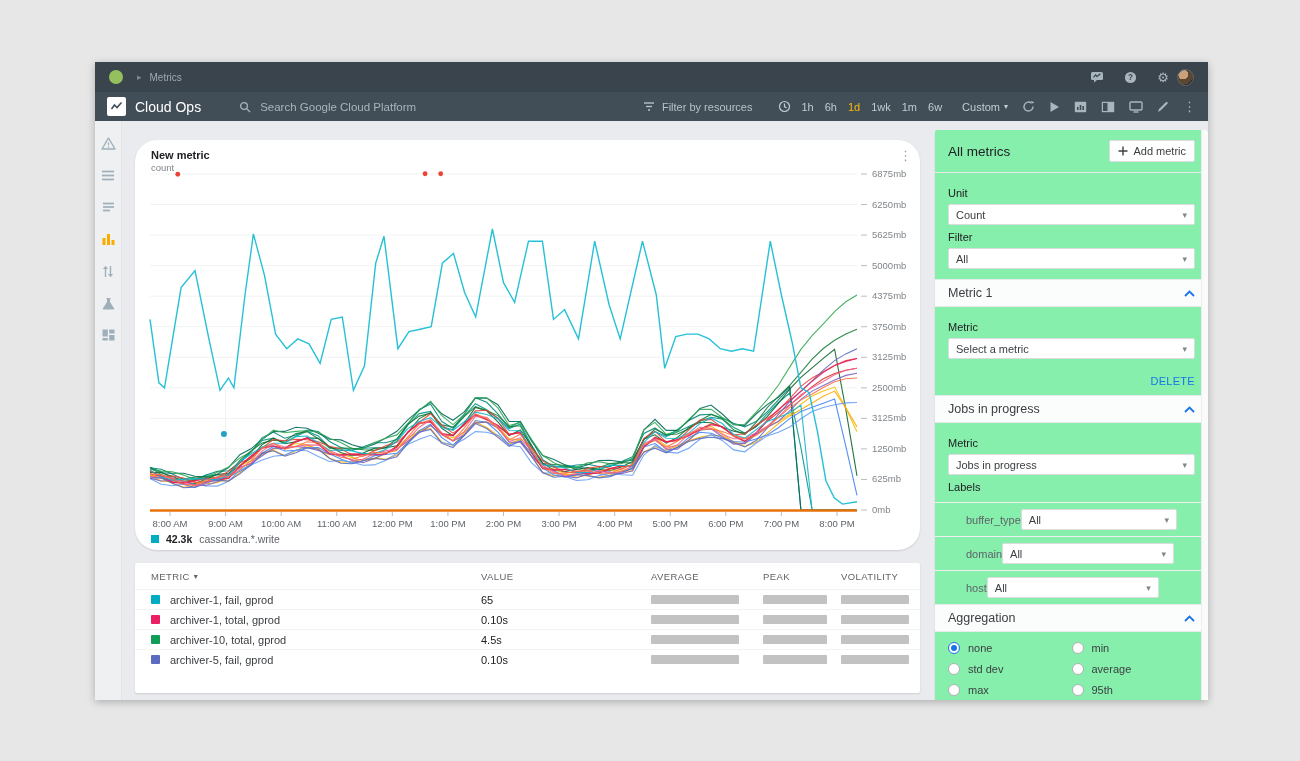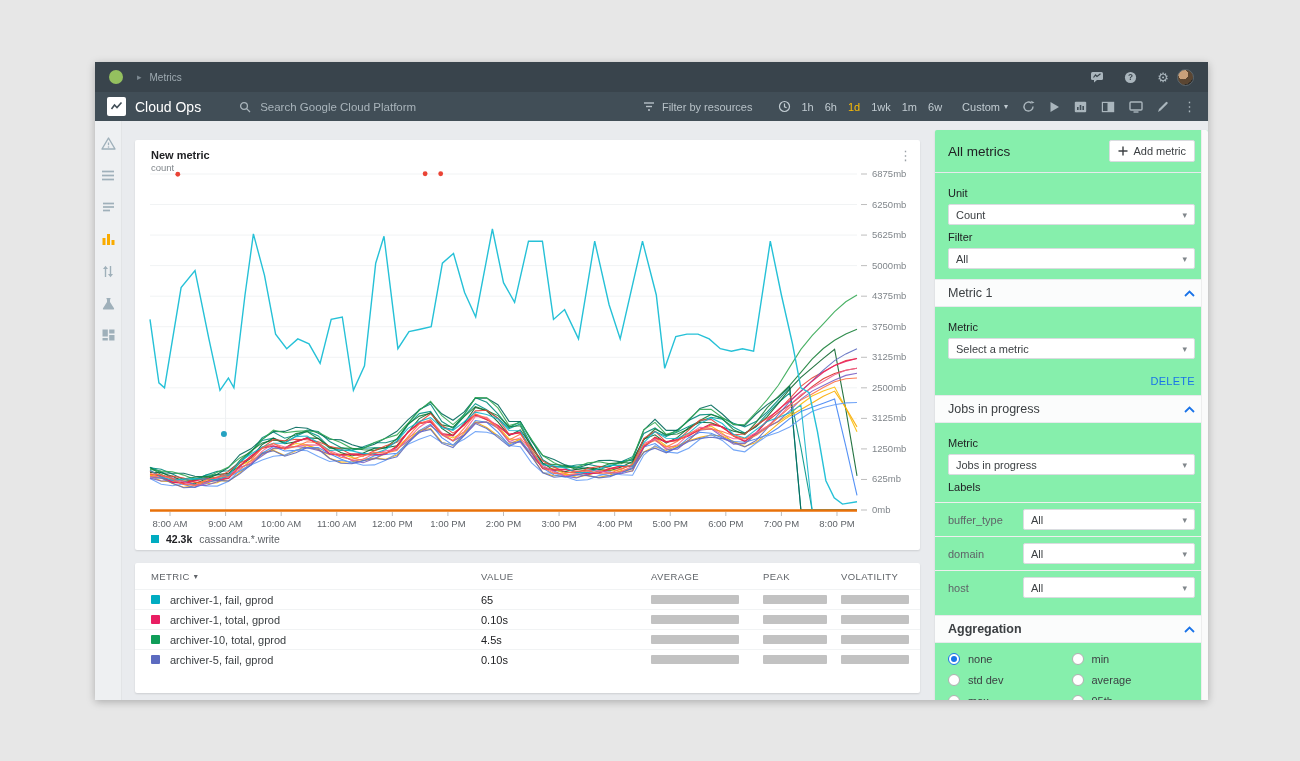--- a/index.html
+++ b/index.html
@@ -29,21 +29,21 @@
   .tb2-icons .ic { font-size:13px; line-height:1; display:flex; align-items:center; }
   .filterres { display:flex; align-items:center; gap:7px; color:#b7c1c7; font-size:11px; margin-right:26px; }
 
   
   .rail { position:absolute; left:0; top:59px; width:27px; height:579px; background:#eef0f2; border-right:1px solid #e2e4e6; display:flex; flex-direction:column; align-items:center; padding-top:14px; gap:16px; }
   .rail .ritem { width:16px; height:16px; display:flex; align-items:center; justify-content:center; color:#9fb0ba; cursor:pointer; }
   .rail .ritem.active { color:#f9ab00; }
 
   
   .card { position:absolute; background:#fff; border-radius:2px; box-shadow:0 1px 2px rgba(0,0,0,.12); }
-  #chartCard { left:40px; top:78px; width:785px; height:410px; }
+  #chartCard { left:40px; top:78px; width:785px; height:410px;border-radius:22px; }
   #tableCard { left:40px; top:501px; width:785px; height:130px; overflow:hidden; }
 
   .chart-title-wrap { position:absolute; left:16px; top:9px; z-index:2; }
   .chart-title { font-size:11px; color:#202124; font-weight:bold; }
   .chart-sub { font-size:9.5px; color:#80868b; margin-top:1px; }
   .chart-menu { position:absolute; right:8px; top:8px; color:#9aa0a6; font-size:13px; letter-spacing:0; cursor:pointer; z-index:2; }
   .legend { position:absolute; left:16px; bottom:5px; display:flex; align-items:center; gap:7px; font-size:10.5px; z-index:2; }
   .legend .sw { width:8px; height:8px; }
   .legend .lv { color:#202124; font-weight:bold; }
   .legend .ln { color:#5f6368; }
@@ -66,21 +66,21 @@
   .btn-add { display:flex; align-items:center; gap:5px; border:1px solid #dadce0; border-radius:2px; background:#fff; font-size:11px; color:#3c4043; padding:4px 8px; cursor:pointer; font-family:inherit; }
   .pad { padding:8px 13px 10px; }
   .flabel { font-size:11px; color:#202124; margin:6px 0 5px; }
   .select { height:21px; border:1px solid #dadce0; border-radius:2px; display:flex; align-items:center; justify-content:space-between; padding:0 7px; font-size:11px; color:#3c4043; cursor:pointer; background:#fff; }
   .select .car { color:#80868b; font-size:9px; }
   .sec-head { display:flex; align-items:center; justify-content:space-between; height:28px; padding:0 13px; border-top:1px solid #e8eaed; border-bottom:1px solid #e8eaed; background:#fbfcfc; }
   .sec-title { font-size:12.5px; color:#3c4043; }
   .chev { color:#1a73e8; display:flex; }
   .del-row { display:flex; justify-content:flex-end; padding:6px 13px 8px; }
   .del-link { color:#1a73e8; font-size:11px; letter-spacing:.3px; cursor:pointer; }
-  .lrow { display:flex; align-items:center; justify-content:space-between; height:34px; padding:0 13px; border-top:1px solid #efefef; }
+  .lrow { display:flex; align-items:center; height:34px; padding:0 31px; border-top:1px solid #efefef; }
   .lrow .lname { font-size:11px; color:#5f6368; }
   .lrow .select { width:172px; }
   .agg-grid { display:grid; grid-template-columns:1fr 1fr; row-gap:9px; padding:10px 13px 2px; }
   .ropt { display:flex; align-items:center; gap:8px; font-size:11px; color:#3c4043; cursor:pointer; }
   .radio { width:12px; height:12px; border-radius:50%; border:1.5px solid #b0b0b0; flex:none; position:relative; background:#fff; }
   .radio.sel { border-color:#1a73e8; }
   .radio.sel:after { content:""; position:absolute; left:2px; top:2px; width:6px; height:6px; border-radius:50%; background:#1a73e8; }
 
   svg text { font-family:"Liberation Sans", sans-serif; }
 </style>
@@ -505,21 +505,21 @@
         </div>
         <div class="lrow">
           <span class="lname">host</span>
           <div class="select">
             <span>All</span>
             <span class="car">▾</span>
           </div>
         </div>
       </div>
 
-    <div class="sec-head" style="margin-top:11px;font-weight:bold;">
+    <div class="sec-head" style="margin-top:0;">
       <span class="sec-title">Aggregation</span>
       <span class="chev">
           <svg width="11" height="7" viewBox="0 0 11 7">
             <polyline points="1,6 5.5,1.5 10,6" fill="none" stroke="#1a73e8" stroke-width="1.8"></polyline>
           </svg>
         </span>
     </div>
     <div class="agg-grid" id="aggGrid">
         <div class="ropt">
           <span class="radio sel"></span>

